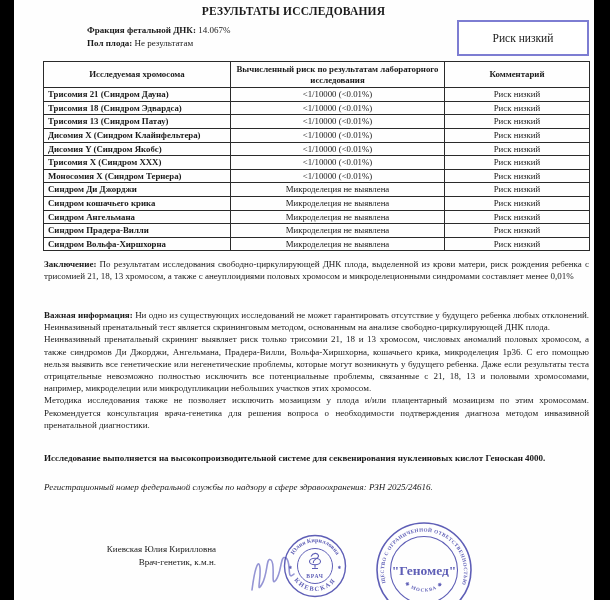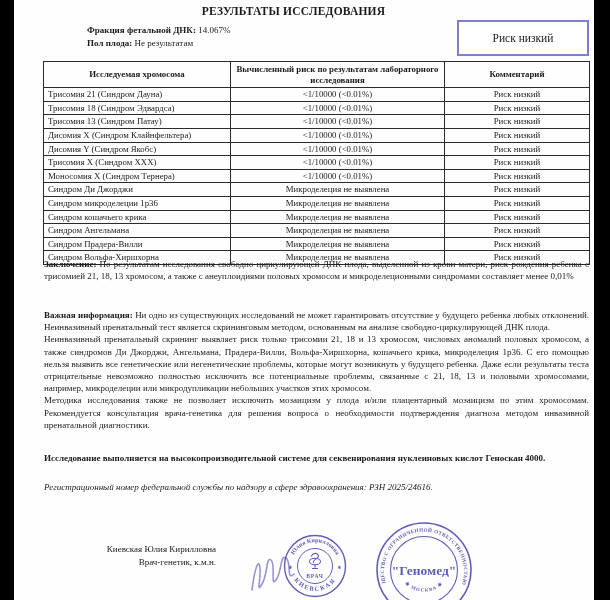--- a/index.html
+++ b/index.html
@@ -13,21 +13,21 @@
              font-weight:bold;font-size:11.5px;letter-spacing:.2px;}
   .info-block{position:absolute;top:24px;left:44px;font-size:9px;line-height:12.5px;margin-left:43px;}
   .info-block b{font-weight:bold;}
   .risk-box{position:absolute;top:20px;left:457px;width:128px;height:32px;
             border:2px solid #7d7dd2;display:flex;align-items:center;justify-content:center;
             font-size:11.5px;color:#222;background:#fff;}
   table.results{position:absolute;top:61px;left:43px;width:546px;border-collapse:collapse;
                 font-size:8.8px;table-layout:fixed;}
   table.results th,table.results td{border:1px solid #2a2a2a;padding:1px 4px;line-height:10.6px;}
   table.results th{font-weight:bold;text-align:center;vertical-align:middle;padding:2px 3px;}
-  td.td-chrom{font-weight:normal;text-align:left;}
+  td.td-chrom{font-weight:bold;text-align:left;}
   td.td-risk,td.td-comment{text-align:center;}
   .para{position:absolute;left:44px;width:545px;font-size:9px;line-height:12.2px;
         text-align:justify;}
   .para p{margin:0;}
   .para b{font-weight:bold;}
   .para.equip{font-weight:bold;}
   .para.reg{font-style:italic;}
   .sig-block{position:absolute;top:543px;left:44px;width:172px;text-align:right;
              font-size:9px;line-height:12.5px;}
   .stamp{position:absolute;opacity:.85;}
@@ -107,25 +107,20 @@
           <td class="td-chrom">Моносомия X (Синдром Тернера)</td>
           <td class="td-risk">&lt;1/10000 (&lt;0.01%)</td>
           <td class="td-comment">Риск низкий</td>
         </tr>
         <tr>
           <td class="td-chrom">Синдром Ди Джорджи</td>
           <td class="td-risk">Микроделеция не выявлена</td>
           <td class="td-comment">Риск низкий</td>
         </tr>
         <tr>
-          <td class="td-chrom">Синдром микроделеции 1p36</td>
-          <td class="td-risk">Микроделеция не выявлена</td>
-          <td class="td-comment">Риск низкий</td>
-        </tr>
-        <tr>
           <td class="td-chrom">Синдром кошачьего крика</td>
           <td class="td-risk">Микроделеция не выявлена</td>
           <td class="td-comment">Риск низкий</td>
         </tr>
         <tr>
           <td class="td-chrom">Синдром Ангельмана</td>
           <td class="td-risk">Микроделеция не выявлена</td>
           <td class="td-comment">Риск низкий</td>
         </tr>
         <tr>

